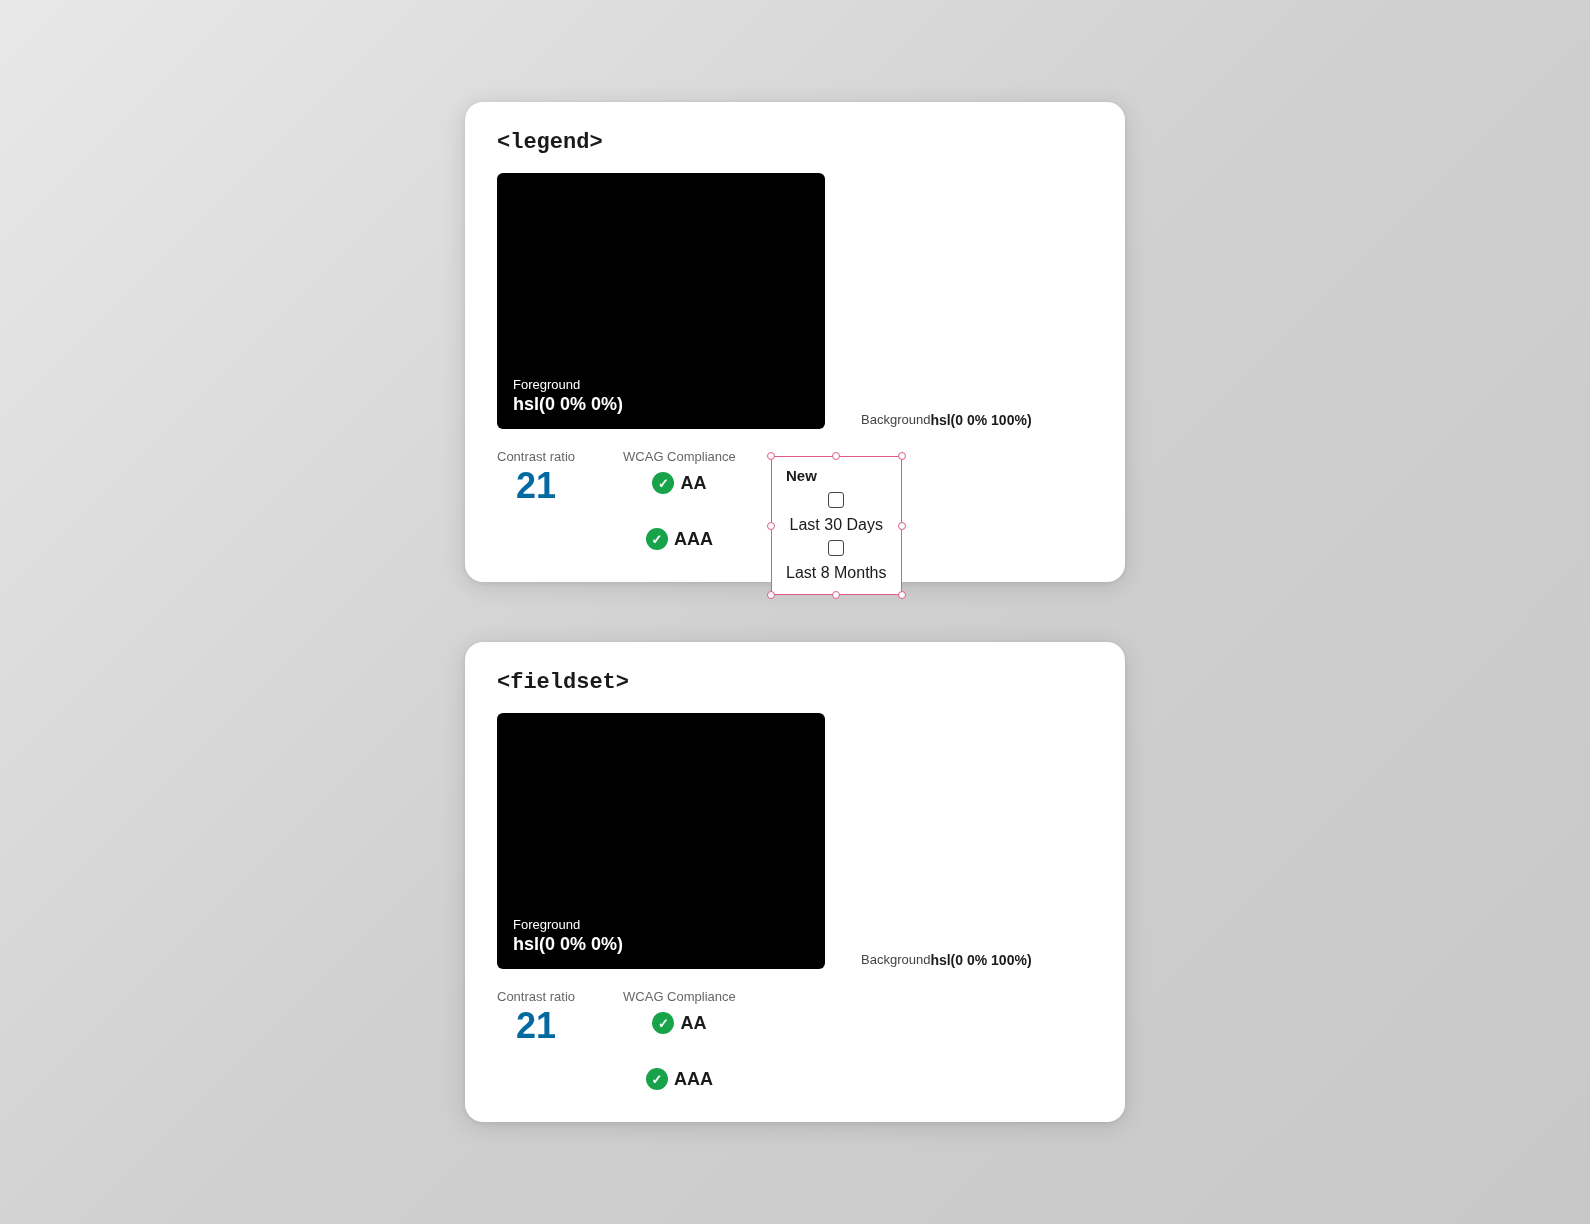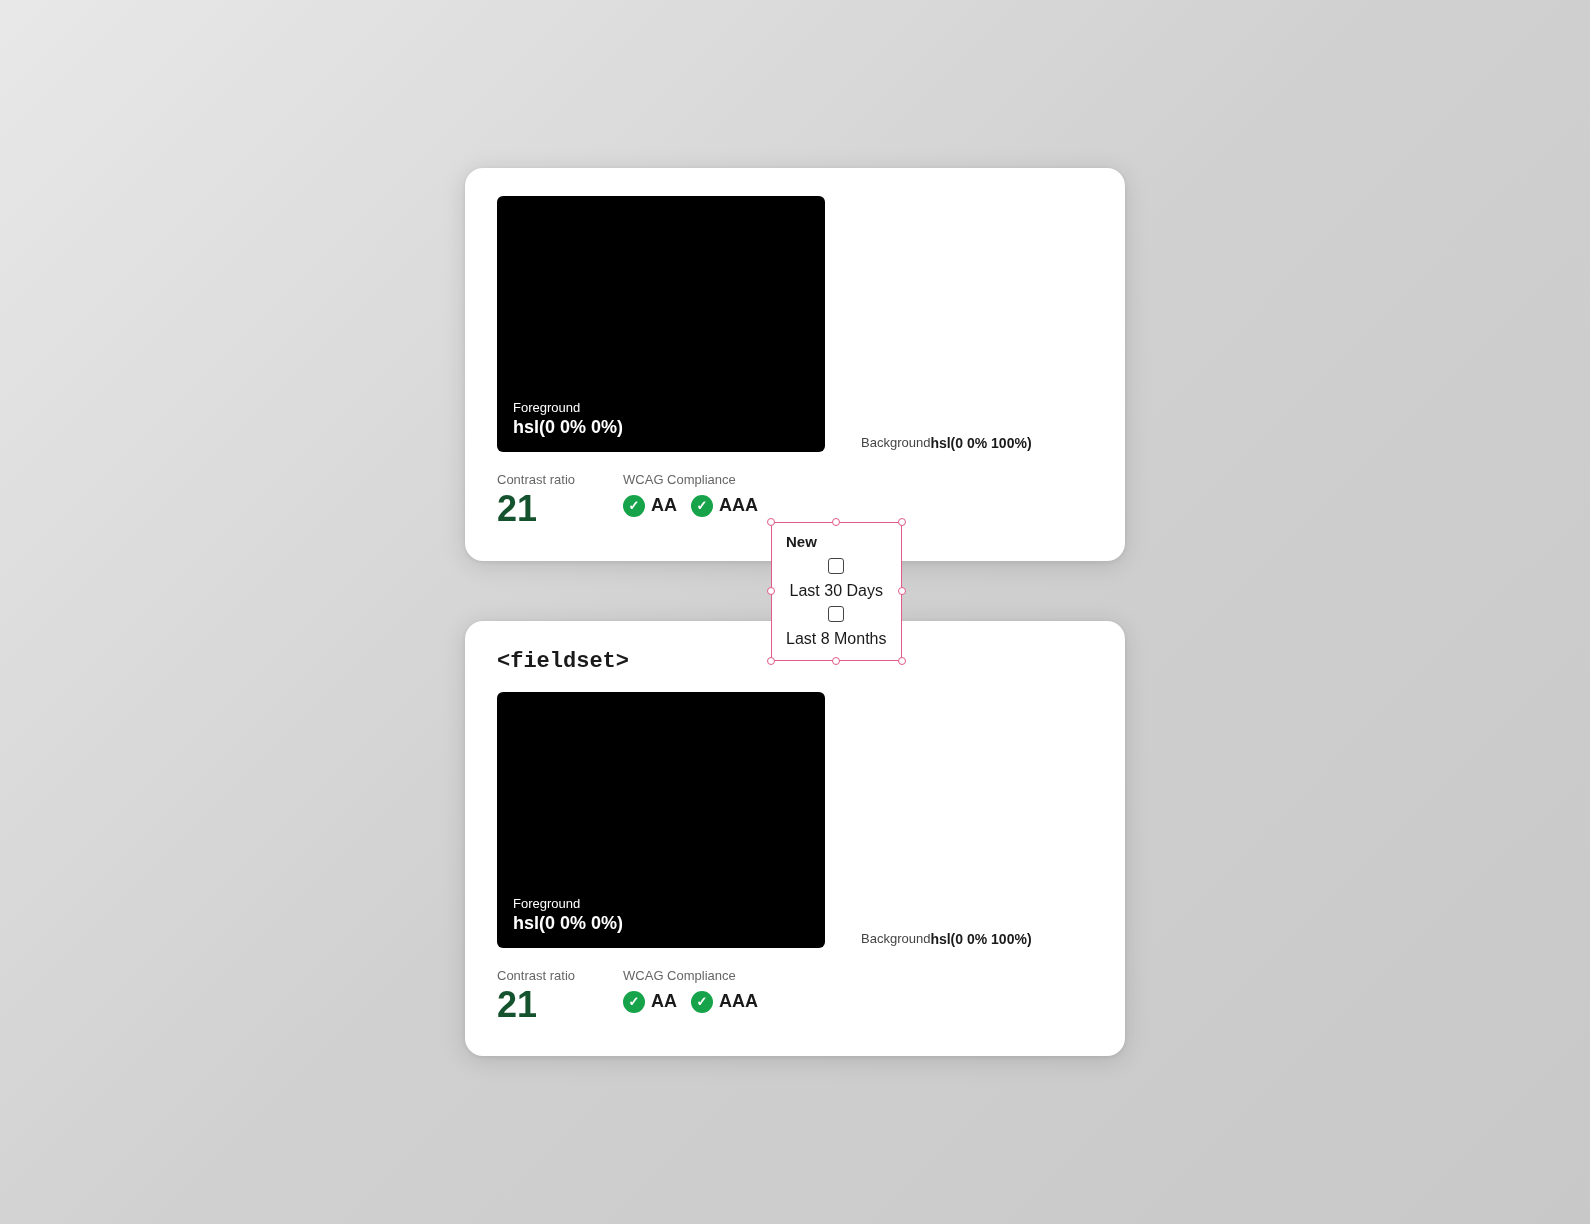--- a/index.html
+++ b/index.html
@@ -110,34 +110,35 @@
     .metric-label {
       font-size: 13px;
       color: #666;
       font-weight: 400;
       margin-bottom: 2px;
     }
 
     .metric-value {
       font-size: 36px;
       font-weight: 700;
-      color: #14532d;
+      color: #0369a1;
       line-height: 1.1;
+      text-align: center;
     }
 
     .wcag-block {
       display: flex;
       flex-direction: column;
     }
 
     .wcag-badges {
       display: flex;
-      flex-direction: row;
-      align-items: center;
-      gap: 14px;
+      flex-direction: column;
+      align-items: center;
+      gap: 34px;
       margin-top: 6px;
       justify-content: space-between;
     }
 
     .wcag-badge {
       display: flex;
       flex-direction: row;
       align-items: center;
       gap: 6px;
       font-size: 18px;
@@ -245,20 +246,21 @@
     .card-2 {
       margin-top: 0;
     }
   </style>
 </head>
 <body>
 
 <div class="cards-container">
 
   <div class="card card-1">
+    <div class="card-title">&lt;legend&gt;</div>
     <div class="preview-and-bg">
       <div class="color-preview">
         <div class="color-preview-label">Foreground</div>
         <div class="color-preview-value">hsl(0 0% 0%)</div>
       </div>
       <div class="bg-color-info">
         <div class="color-bg-label">Background</div>
         <div class="color-bg-value">hsl(0 0% 100%)</div>
       </div>
     </div>

